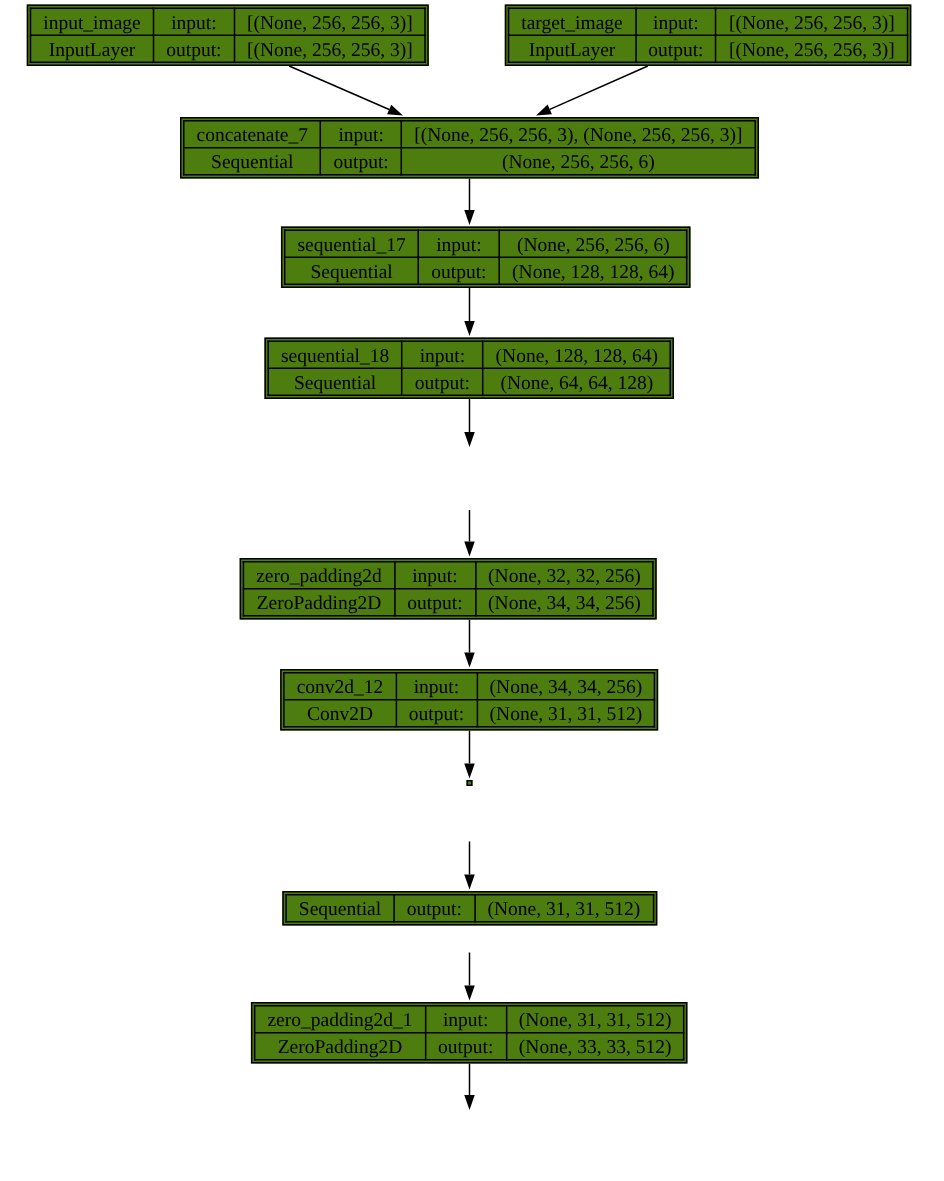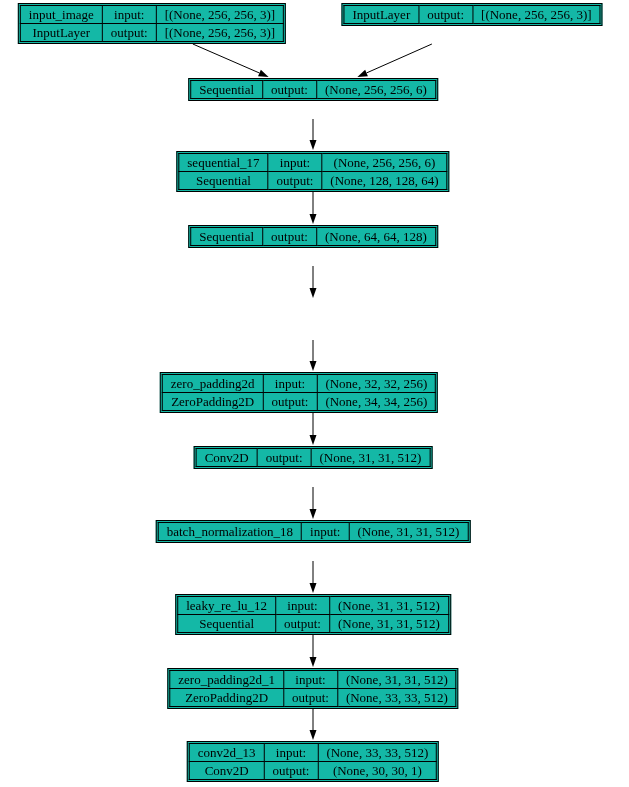--- a/index.html
+++ b/index.html
@@ -9,21 +9,21 @@
     height: 787px;
     background: #ffffff;
     overflow: hidden;
     font-family: "Liberation Serif", "DejaVu Serif", serif;
   }
   .node {
     position: absolute;
     transform: translateX(-50%);
     border: 1px solid #000;
     padding: 1px;
-    background: #14b8a6;
+    background: #4d7c0f;
   }
   .node table {
     border-collapse: collapse;
     font-size: 13px;
     white-space: nowrap;
     color: #000;
   }
   .node td {
     border: 1px solid #000;
     padding: 1px 8px;
@@ -80,61 +80,76 @@
         <td>output:</td>
         <td>[(None, 256, 256, 3)]</td>
       </tr>
     </tbody>
       </table>
   </div>
 
   <div class="node" style="left:472px;top:3px">
     <table>
       <tbody>
+          <tr>
+        <td>target_image</td>
+        <td>input:</td>
+        <td>[(None, 256, 256, 3)]</td>
+      </tr>
       <tr>
         <td>InputLayer</td>
         <td>output:</td>
         <td>[(None, 256, 256, 3)]</td>
       </tr>
     </tbody>
       </table>
   </div>
 
   <div class="node" style="left:313px;top:78px">
     <table>
       <tbody>
+          <tr>
+        <td>concatenate_7</td>
+        <td>input:</td>
+        <td>[(None, 256, 256, 3), (None, 256, 256, 3)]</td>
+      </tr>
       <tr>
         <td>Sequential</td>
         <td>output:</td>
         <td>(None, 256, 256, 6)</td>
       </tr>
     </tbody>
       </table>
   </div>
 
-  <div class="node" style="left:313px;top:151px">
+  <div class="node" style="left:324px;top:151px">
     <table>
       <tbody>
           <tr>
         <td>sequential_17</td>
         <td>input:</td>
         <td>(None, 256, 256, 6)</td>
       </tr>
       <tr>
         <td>Sequential</td>
         <td>output:</td>
         <td>(None, 128, 128, 64)</td>
       </tr>
     </tbody>
       </table>
   </div>
 
   <div class="node" style="left:313px;top:225px">
     <table>
       <tbody>
+          <tr>
+        <td>sequential_18</td>
+        <td>input:</td>
+        <td>(None, 128, 128, 64)</td>
+      </tr>
       <tr>
         <td>Sequential</td>
         <td>output:</td>
         <td>(None, 64, 64, 128)</td>
       </tr>
     </tbody>
       </table>
   </div>
 
 
@@ -151,85 +166,64 @@
         <td>output:</td>
         <td>(None, 34, 34, 256)</td>
       </tr>
     </tbody>
       </table>
   </div>
 
   <div class="node" style="left:313px;top:446px">
     <table>
       <tbody>
+          <tr>
+        <td>conv2d_12</td>
+        <td>input:</td>
+        <td>(None, 34, 34, 256)</td>
+      </tr>
       <tr>
         <td>Conv2D</td>
         <td>output:</td>
         <td>(None, 31, 31, 512)</td>
       </tr>
     </tbody>
       </table>
   </div>
 
   <div class="node" style="left:313px;top:520px">
     <table>
       <tbody>
-          <tr>
-        <td>batch_normalization_18</td>
-        <td>input:</td>
+    </tbody>
+      </table>
+  </div>
+
+  <div class="node" style="left:313px;top:594px">
+    <table>
+      <tbody>
+      <tr>
+        <td>Sequential</td>
+        <td>output:</td>
         <td>(None, 31, 31, 512)</td>
       </tr>
     </tbody>
       </table>
   </div>
 
-  <div class="node" style="left:313px;top:594px">
-    <table>
-      <tbody>
-          <tr>
-        <td>leaky_re_lu_12</td>
+  <div class="node" style="left:313px;top:668px">
+    <table>
+      <tbody>
+          <tr>
+        <td>zero_padding2d_1</td>
         <td>input:</td>
         <td>(None, 31, 31, 512)</td>
       </tr>
       <tr>
-        <td>Sequential</td>
-        <td>output:</td>
-        <td>(None, 31, 31, 512)</td>
-      </tr>
-    </tbody>
-      </table>
-  </div>
-
-  <div class="node" style="left:313px;top:668px">
-    <table>
-      <tbody>
-          <tr>
-        <td>zero_padding2d_1</td>
-        <td>input:</td>
-        <td>(None, 31, 31, 512)</td>
-      </tr>
-      <tr>
         <td>ZeroPadding2D</td>
         <td>output:</td>
         <td>(None, 33, 33, 512)</td>
       </tr>
     </tbody>
       </table>
   </div>
 
-  <div class="node" style="left:313px;top:741px">
-    <table>
-      <tbody>
-          <tr>
-        <td>conv2d_13</td>
-        <td>input:</td>
-        <td>(None, 33, 33, 512)</td>
-      </tr>
-      <tr>
-        <td>Conv2D</td>
-        <td>output:</td>
-        <td>(None, 30, 30, 1)</td>
-      </tr>
-    </tbody>
-      </table>
-  </div>
 
 </div>
 
 </body></html>

